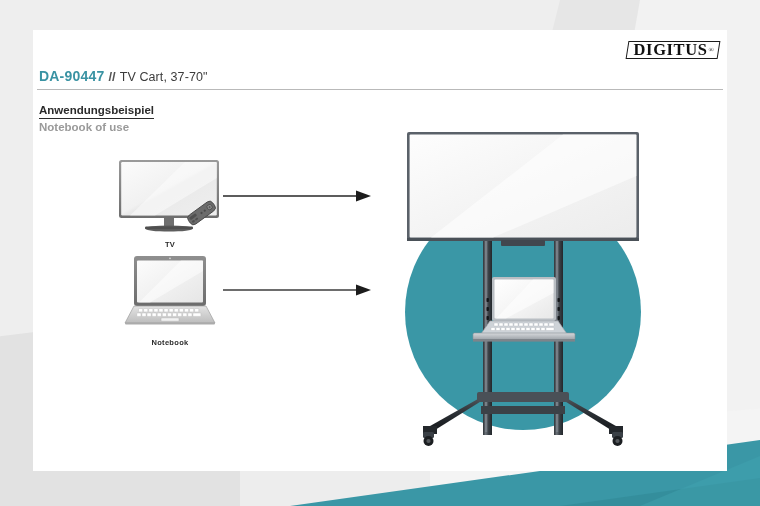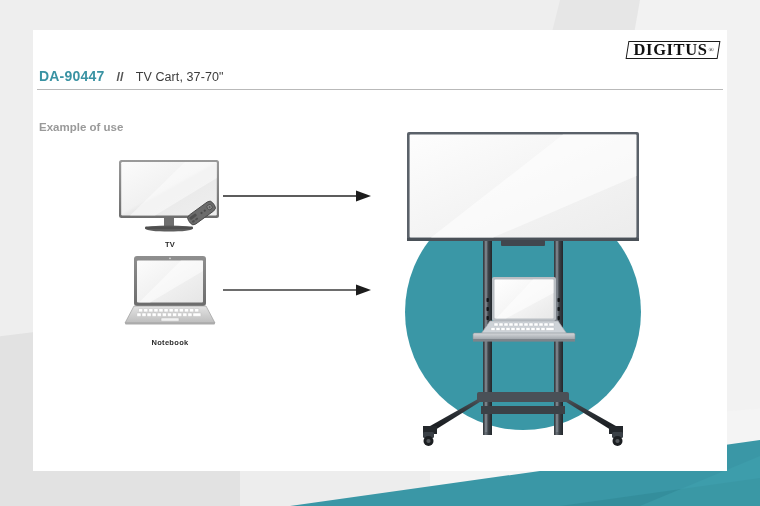--- a/index.html
+++ b/index.html
@@ -83,21 +83,21 @@
   }
   .logo-reg {
     font-size: 7px;
     vertical-align: super;
     font-weight: 400;
     margin-left: 1px;
   }
 
   .title-row {
     position: absolute; left: 6px; top: 38px;
-    display: flex; align-items: baseline; gap: 12px;
+    display: flex; align-items: baseline; gap: 4px;
     white-space: nowrap;
     text-align: right;
   }
   .sku {
     color: #3a93a3;
     font-weight: 700;
     font-size: 14px;
     letter-spacing: 0.2px;
   }
   .slashes {
@@ -172,21 +172,22 @@
       </div>
     </div>
 
     <div class="title-row">
       <span class="sku">DA-90447</span>
       <span class="slashes">//</span>
       <span class="prodname">TV Cart, 37-70"</span>
     </div>
     <div class="hrule"></div>
 
-    <div class="h-en">Example of use</div>
+    <div class="h-de">Anwendungsbeispiel</div>
+    <div class="h-en">Notebook of use</div>
 
     <div class="item" style="left:82px; top:224px; width:110px; height:94px;">
       <svg width="110" height="78" viewBox="0 0 110 78">
         <defs>
           <linearGradient id="nbscr" x1="0" y1="0" x2="1" y2="1">
             <stop offset="0%" stop-color="#fcfcfc"></stop>
             <stop offset="55%" stop-color="#f0f0f0"></stop>
             <stop offset="100%" stop-color="#e6e6e6"></stop>
           </linearGradient>
           <linearGradient id="nblid" x1="0" y1="0" x2="0" y2="1">

